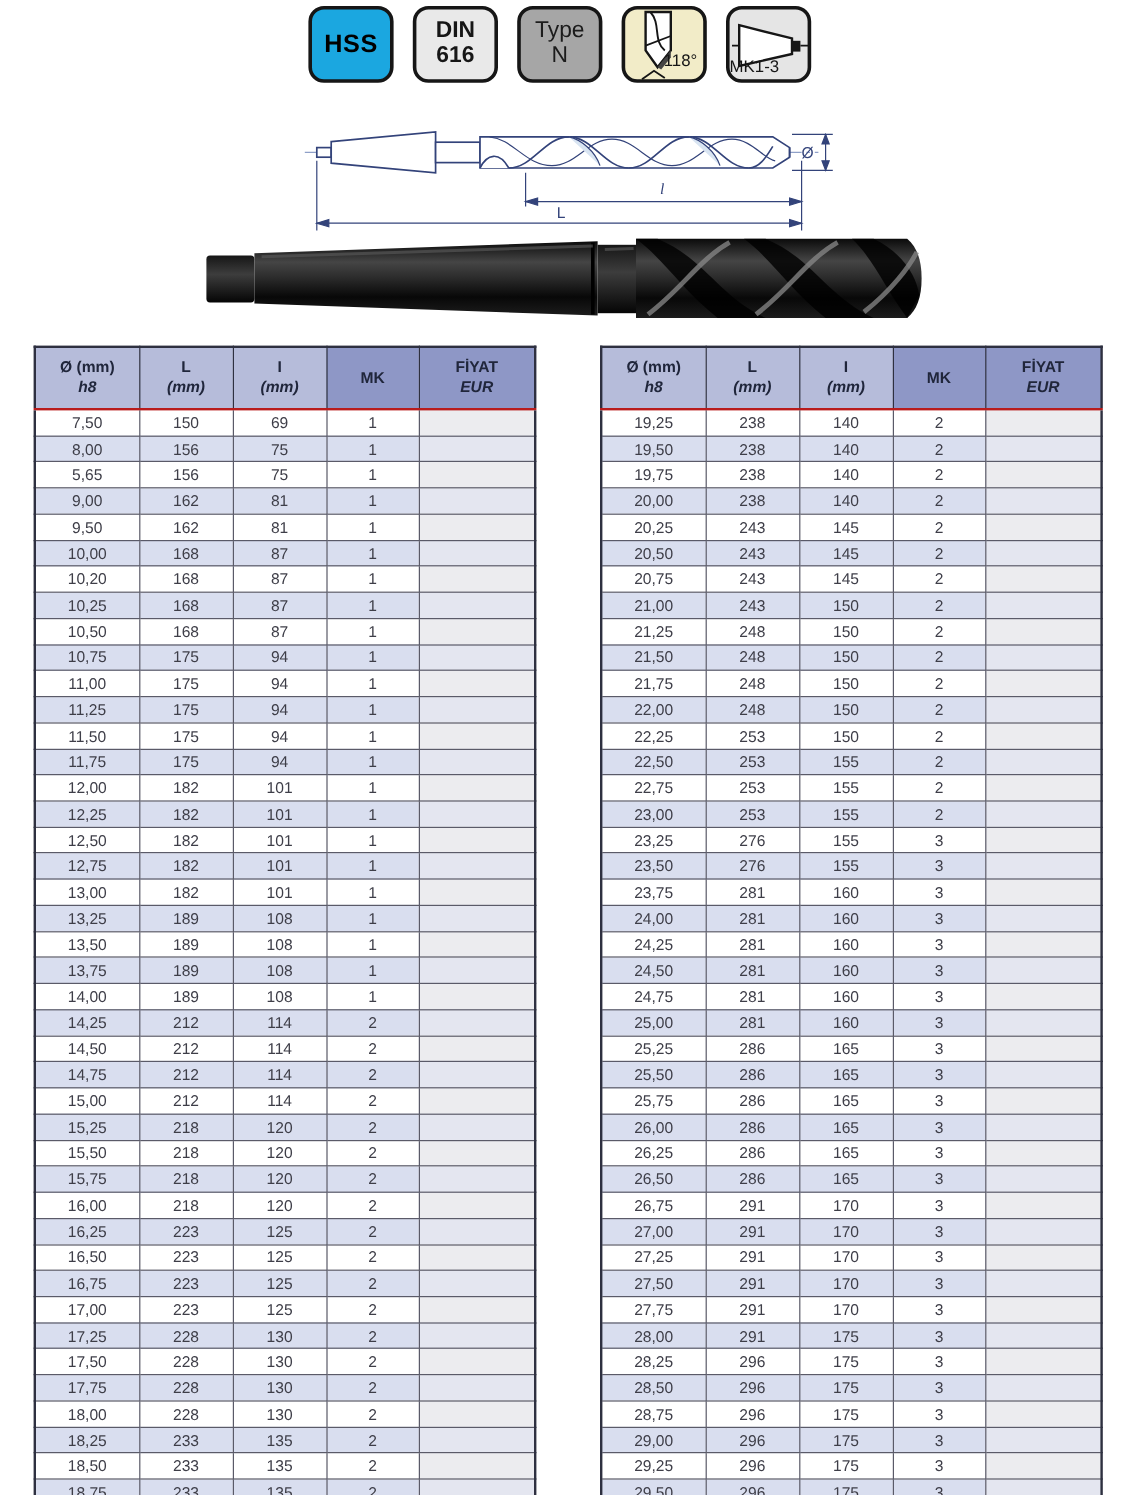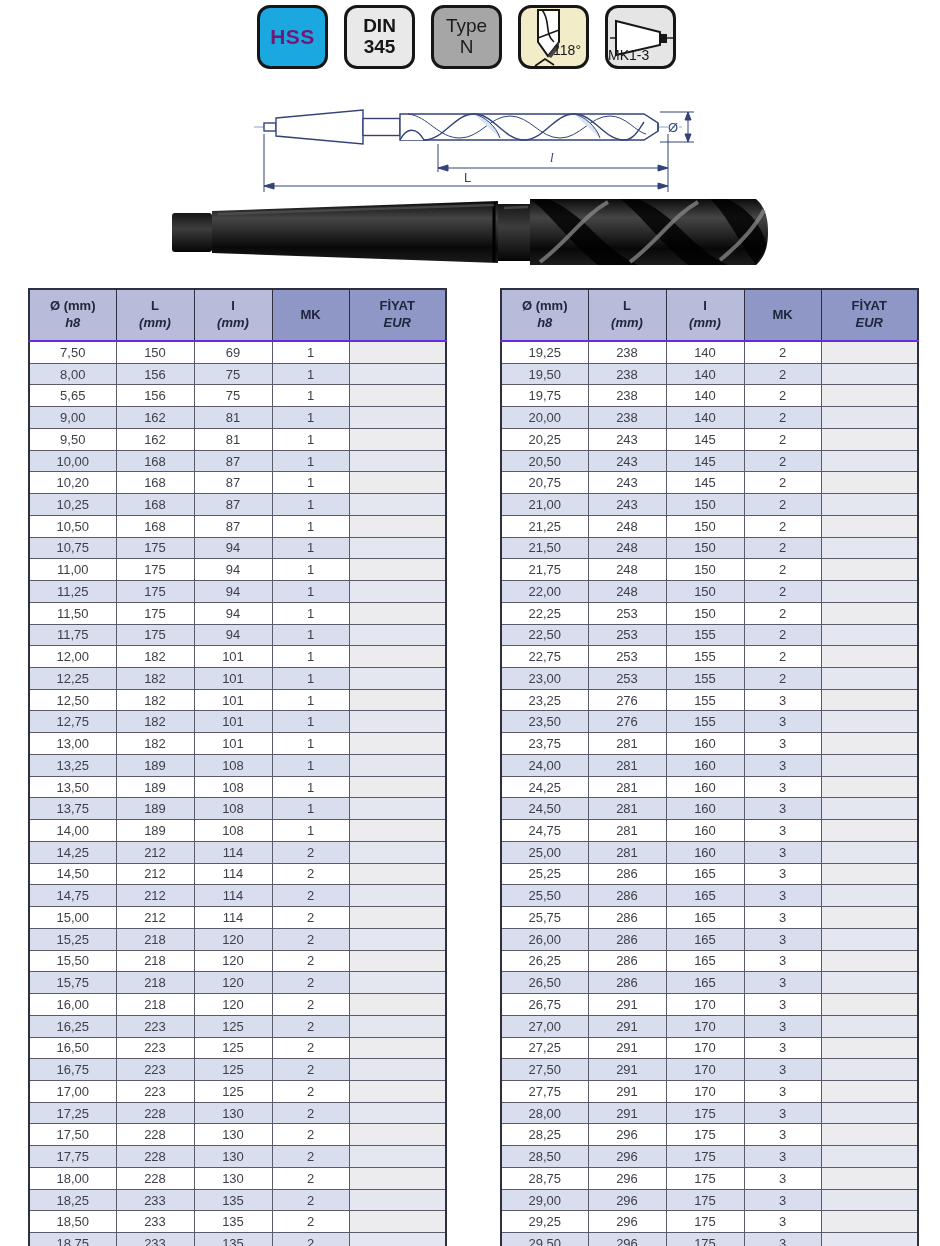--- a/index.html
+++ b/index.html
@@ -4,62 +4,62 @@
 <style>
   html,body{margin:0;padding:0;background:#fff;}
   .page{position:relative;width:940px;height:1246px;background:#fff;overflow:hidden;
         font-family:"Liberation Sans",sans-serif;}
 
   
   .badges{position:absolute;left:257px;top:5px;display:flex;gap:16px;}
   .badge{width:71px;height:64px;border:3px solid #161616;border-radius:13px;
          display:flex;flex-direction:column;align-items:center;justify-content:center;
          box-sizing:border-box;font-weight:bold;color:#161616;position:relative;}
-  .badge-hss{background:#1BA7E0;color:#701a75;font-size:21px;letter-spacing:.5px;}
+  .badge-hss{background:#1BA7E0;color:#000000;font-size:21px;letter-spacing:.5px;}
   .badge-din{background:#E9E9E9;font-size:19px;line-height:1.08;text-align:center;}
   .badge-type{background:#A6A6A6;font-weight:400;font-size:19px;line-height:1.08;text-align:center;color:#1c1c1c;}
   .badge-angle{background:#F2ECC8;}
   .badge-mk{background:#E5E5E5;}
   .badge-angle .angle-label{position:absolute;right:5px;bottom:8px;font-size:14px;font-weight:normal;}
   .badge-mk .mk-label{position:absolute;left:0;right:0;bottom:3px;font-size:14px;font-weight:400;}
   .badge svg{position:absolute;left:0;top:0;}
 
   
   .tech-drawing{position:absolute;left:248px;top:94px;width:448px;height:100px;}
   .drill-photo{position:absolute;left:168px;top:196px;width:604px;height:72px;}
 
   
   table.spec{position:absolute;top:288px;width:417px;border-collapse:collapse;
              table-layout:fixed;background:#fff;border:2px solid #2E3040;}
   table.spec.left{left:28px;}
   table.spec.right{left:500px;}
   table.spec th{background:#B6BCDA;color:#20263B;font-weight:bold;font-size:13px;
                 line-height:1.3;height:50px;padding:0;border:1px solid #2E3040;}
   table.spec th.dark{background:#8E97C6;}
-  table.spec thead tr{border-bottom:2px solid #6d28d9;}
+  table.spec thead tr{border-bottom:2px solid #b91c1c;}
   table.spec td{height:20.74px;padding:0;font-size:13px;color:#3E3E48;text-align:center;
                 border:1px solid #5A5A68;white-space:nowrap;}
   table.spec tr.alt td{background:#D9DEEF;}
   table.spec td.price{background:#ECECEF;}
   table.spec tr.alt td.price{background:#E4E6F0;}
   .th2{display:block;font-style:italic;}
   .th2:empty{display:none;}
 </style>
 </head>
 <body>
 
 <div class="page">
 
   <div class="badges">
     <div class="badge badge-hss">
       <span>HSS</span>
     </div>
     <div class="badge badge-din">
       <span>DIN</span>
-      <span>345</span>
+      <span>616</span>
     </div>
     <div class="badge badge-type">
       <span>Type</span>
       <span>N</span>
     </div>
     <div class="badge badge-angle">
       <svg width="71" height="64" viewBox="0 0 71 64">
         <polygon points="17,2 38,2 38,34 27,48 17,34" fill="#fff" stroke="#161616" stroke-width="2"></polygon>
         <path d="M21,2 C30,12 23,26 33,34" fill="none" stroke="#161616" stroke-width="1.6"></path>
         <path d="M17,30 L38,22" fill="none" stroke="#161616" stroke-width="1.4"></path>

